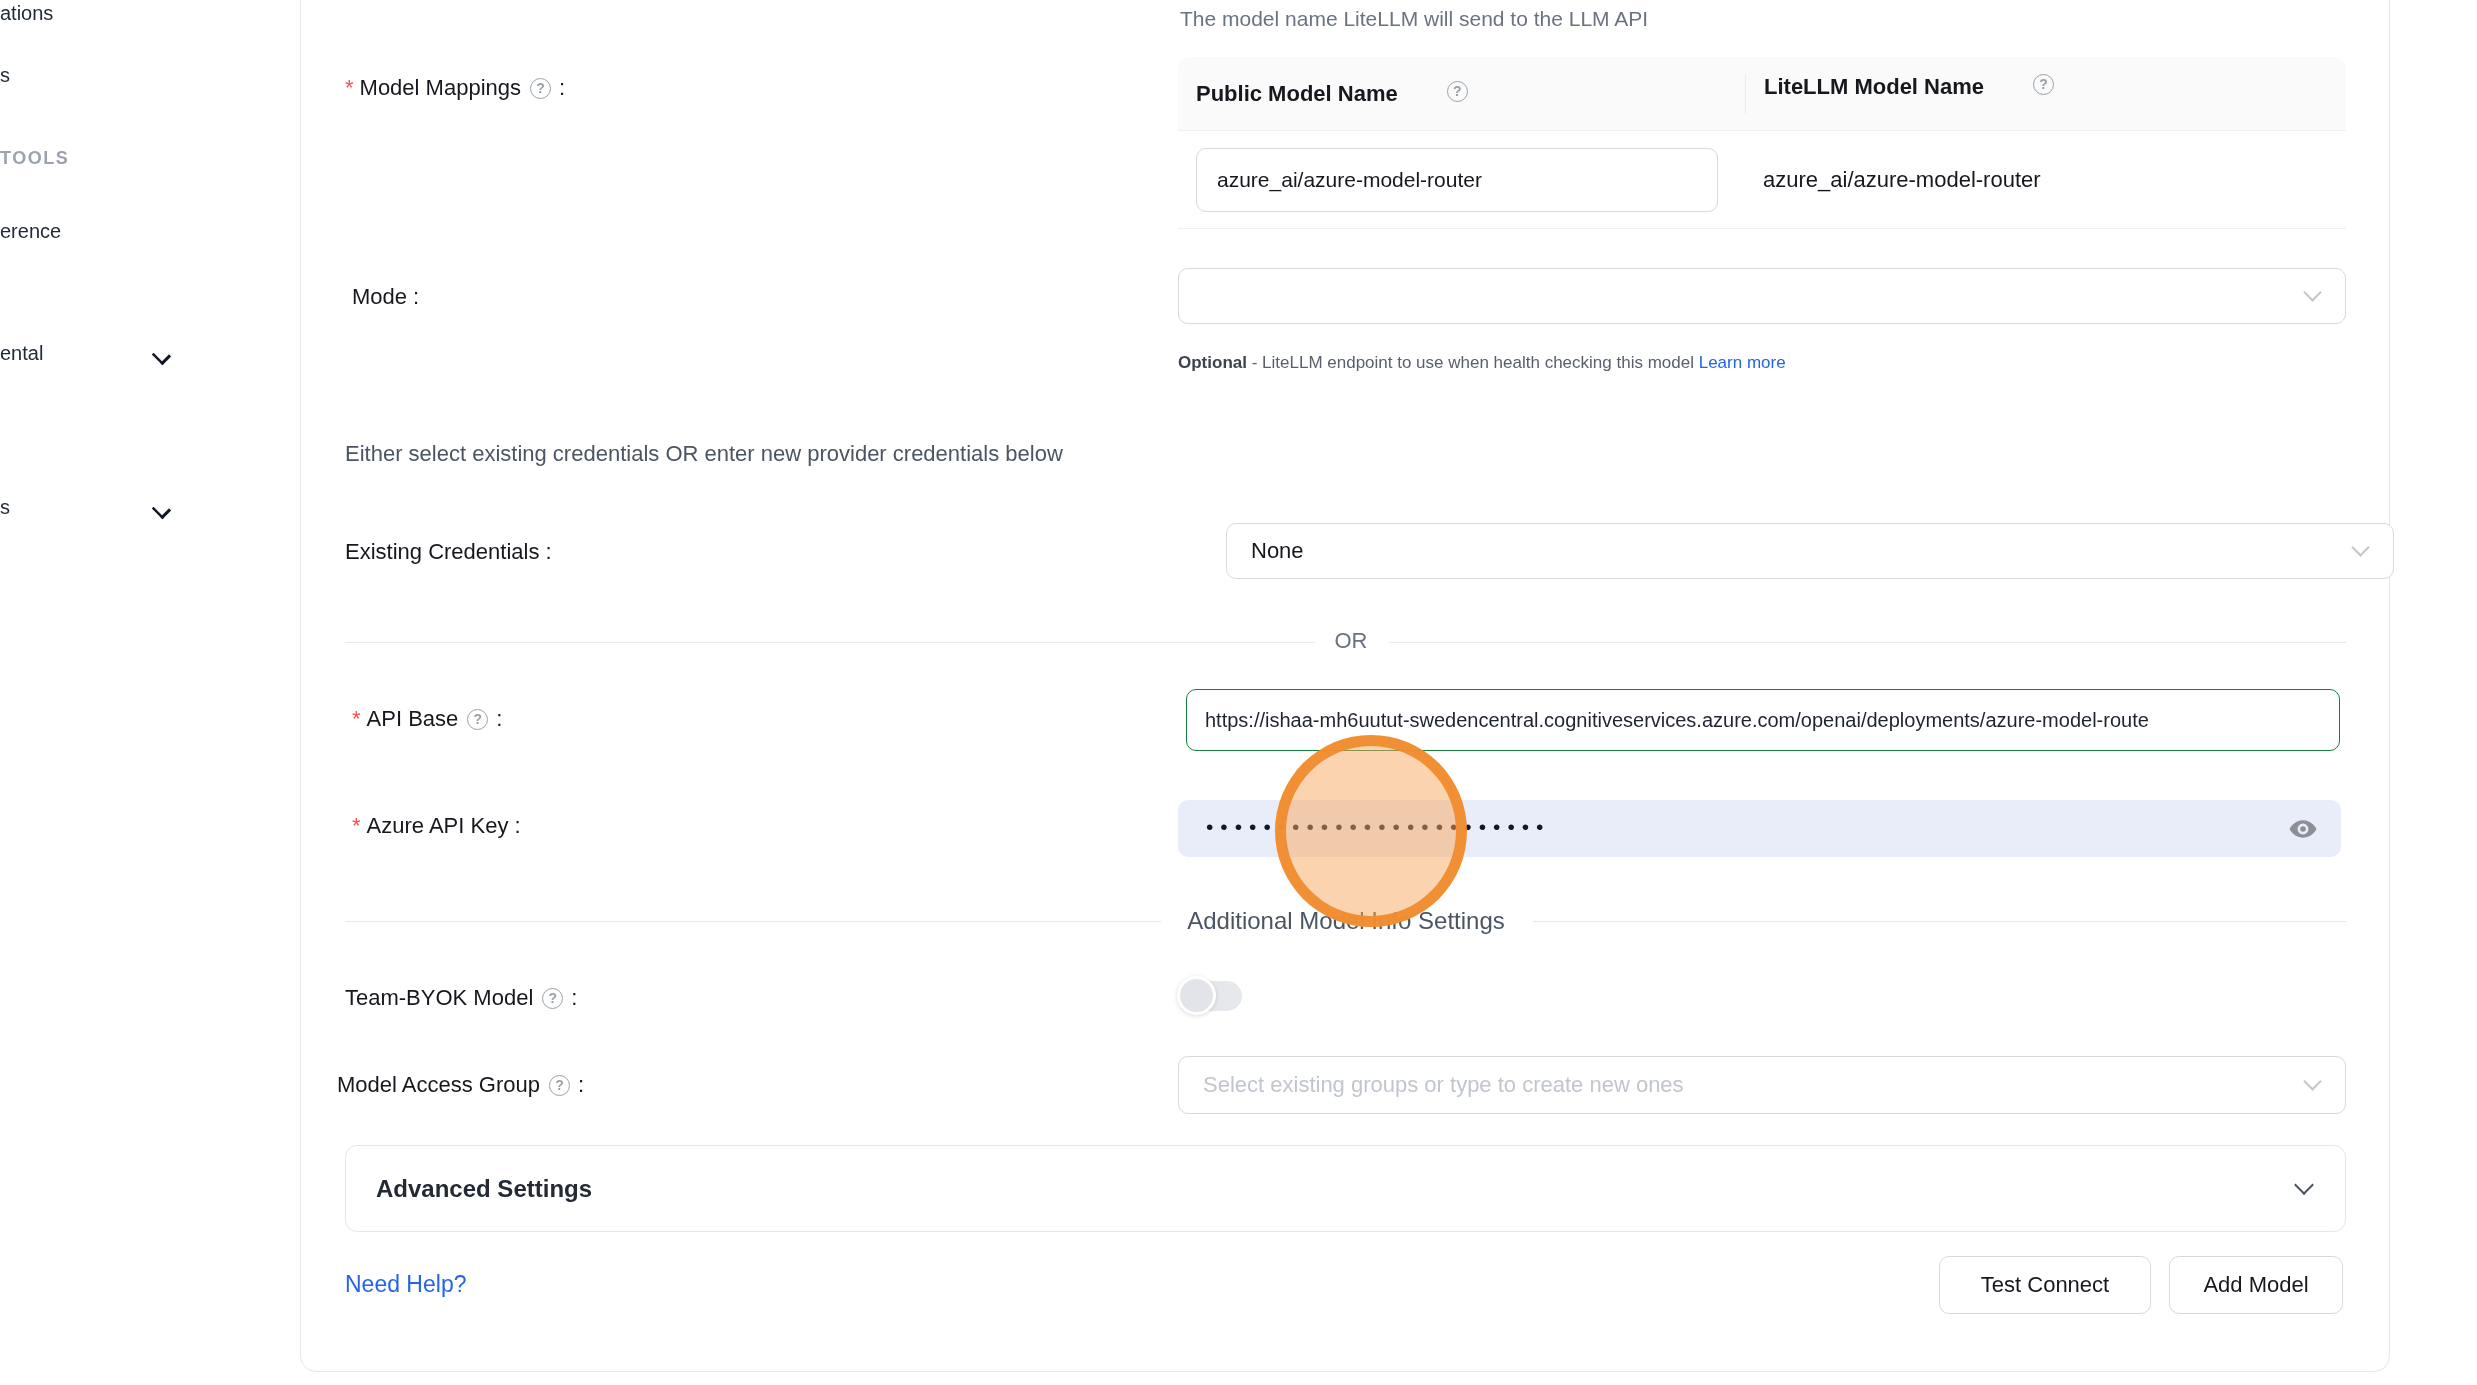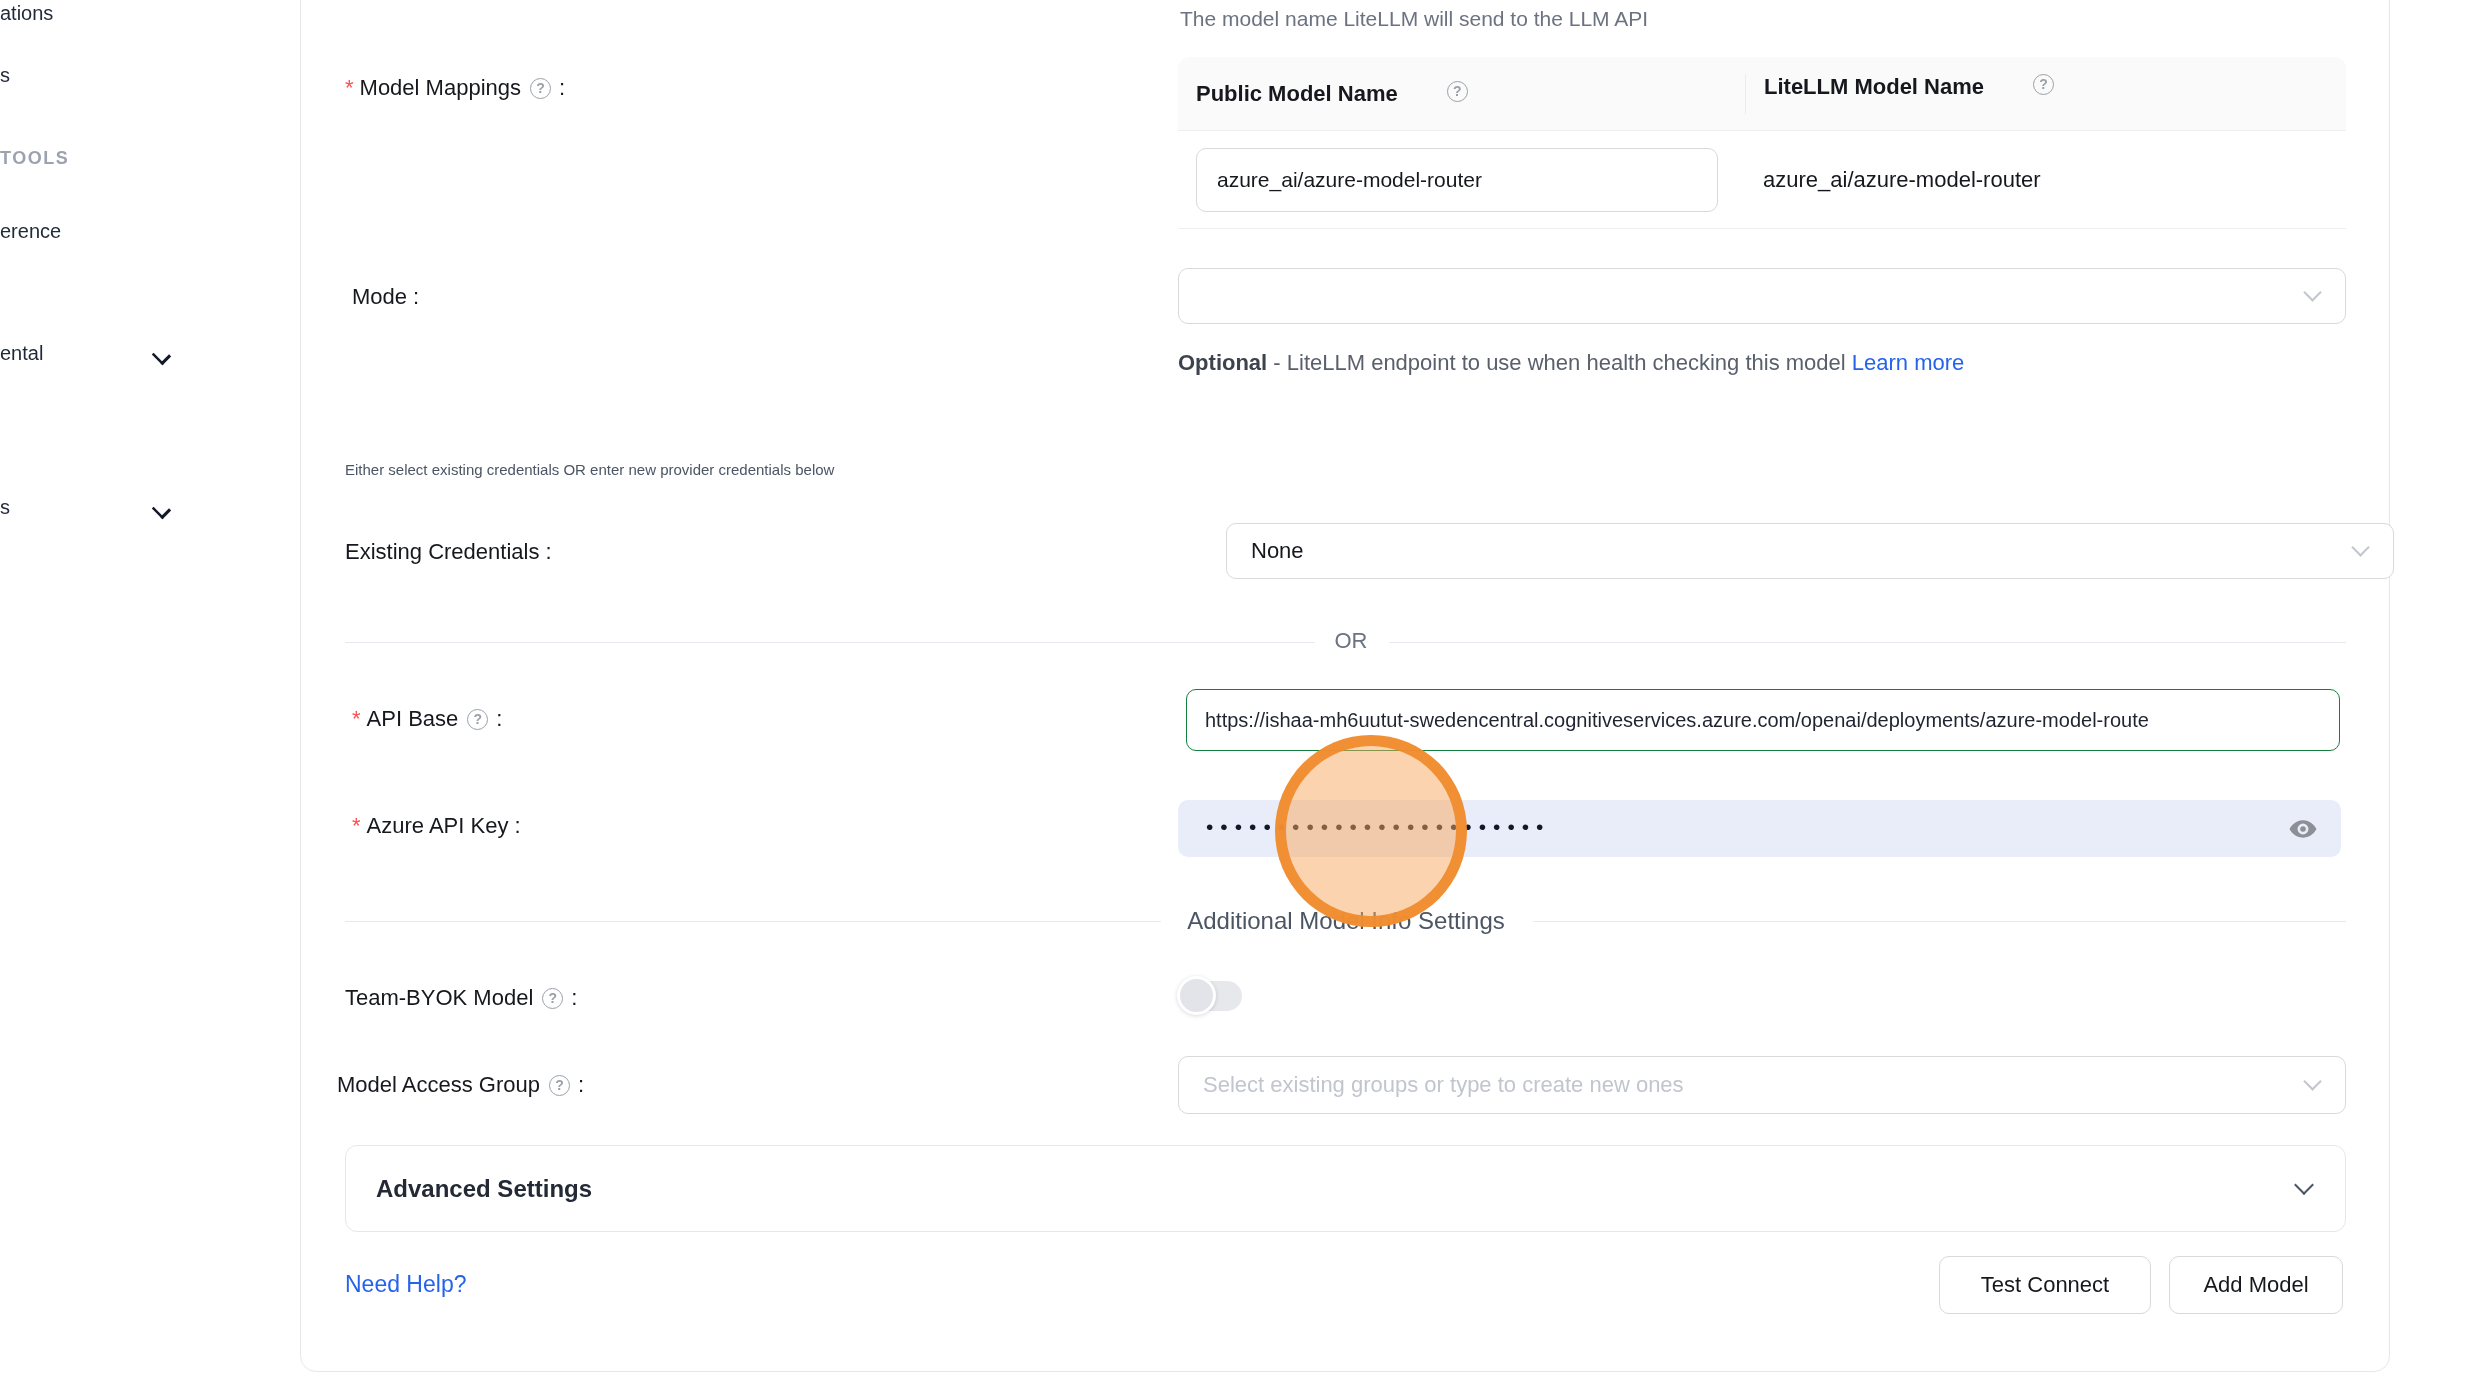--- a/index.html
+++ b/index.html
@@ -38,25 +38,25 @@
     border-radius:10px; background:#fff; font-size:21px; color:#16181d; display:flex; align-items:center; padding:0 20px; }
   .map-val { position:absolute; left:585px; top:0; height:98px; display:flex; align-items:center; font-size:22px; color:#16181d; }
 
   
   .select { position:absolute; background:#fff; border:1px solid #d9d9d9; border-radius:10px;
     display:flex; align-items:center; padding:0 24px; font-size:22px; color:#16181d; }
   .sel-chevron { position:absolute; right:26px; top:50%; width:13px; height:13px; margin-top:-10px;
     border-right:2px solid #c3c6cc; border-bottom:2px solid #c3c6cc; transform:rotate(45deg); }
   .placeholder { color:#c1c5cd; }
 
-  .optional-note { position:absolute; left:877px; top:366px; width:824px; font-size:22px; color:#595f6b; line-height:40px; }
+  .optional-note { position:absolute; left:877px; top:366px; width:824px; font-size:17px; color:#595f6b; line-height:40px; }
   .optional-note b { color:#3d434d; }
   .link { color:#2563eb; cursor:pointer; }
 
-  .note-line { position:absolute; left:44px; top:484px; font-size:15px; color:#4b5563;text-align:right; }
+  .note-line { position:absolute; left:44px; top:464px; font-size:22px; color:#4b5563;text-align:right; }
 
   
   .divider-line { position:absolute; height:1px; background:#e7e9ee; }
   .divider-text { position:absolute; transform:translateX(-50%); font-size:22px; color:#6b7280; background:#fff; }
   .divider-text.big { font-size:24px; color:#4b5563; }
 
   .api-input { position:absolute; left:885px; top:712px; width:1154px; height:62px; border:1px solid #15803d;
     border-radius:10px; font-size:20px; color:#1f2430; display:flex; align-items:center; padding:0 18px;
     white-space:nowrap; overflow:hidden; }
 

